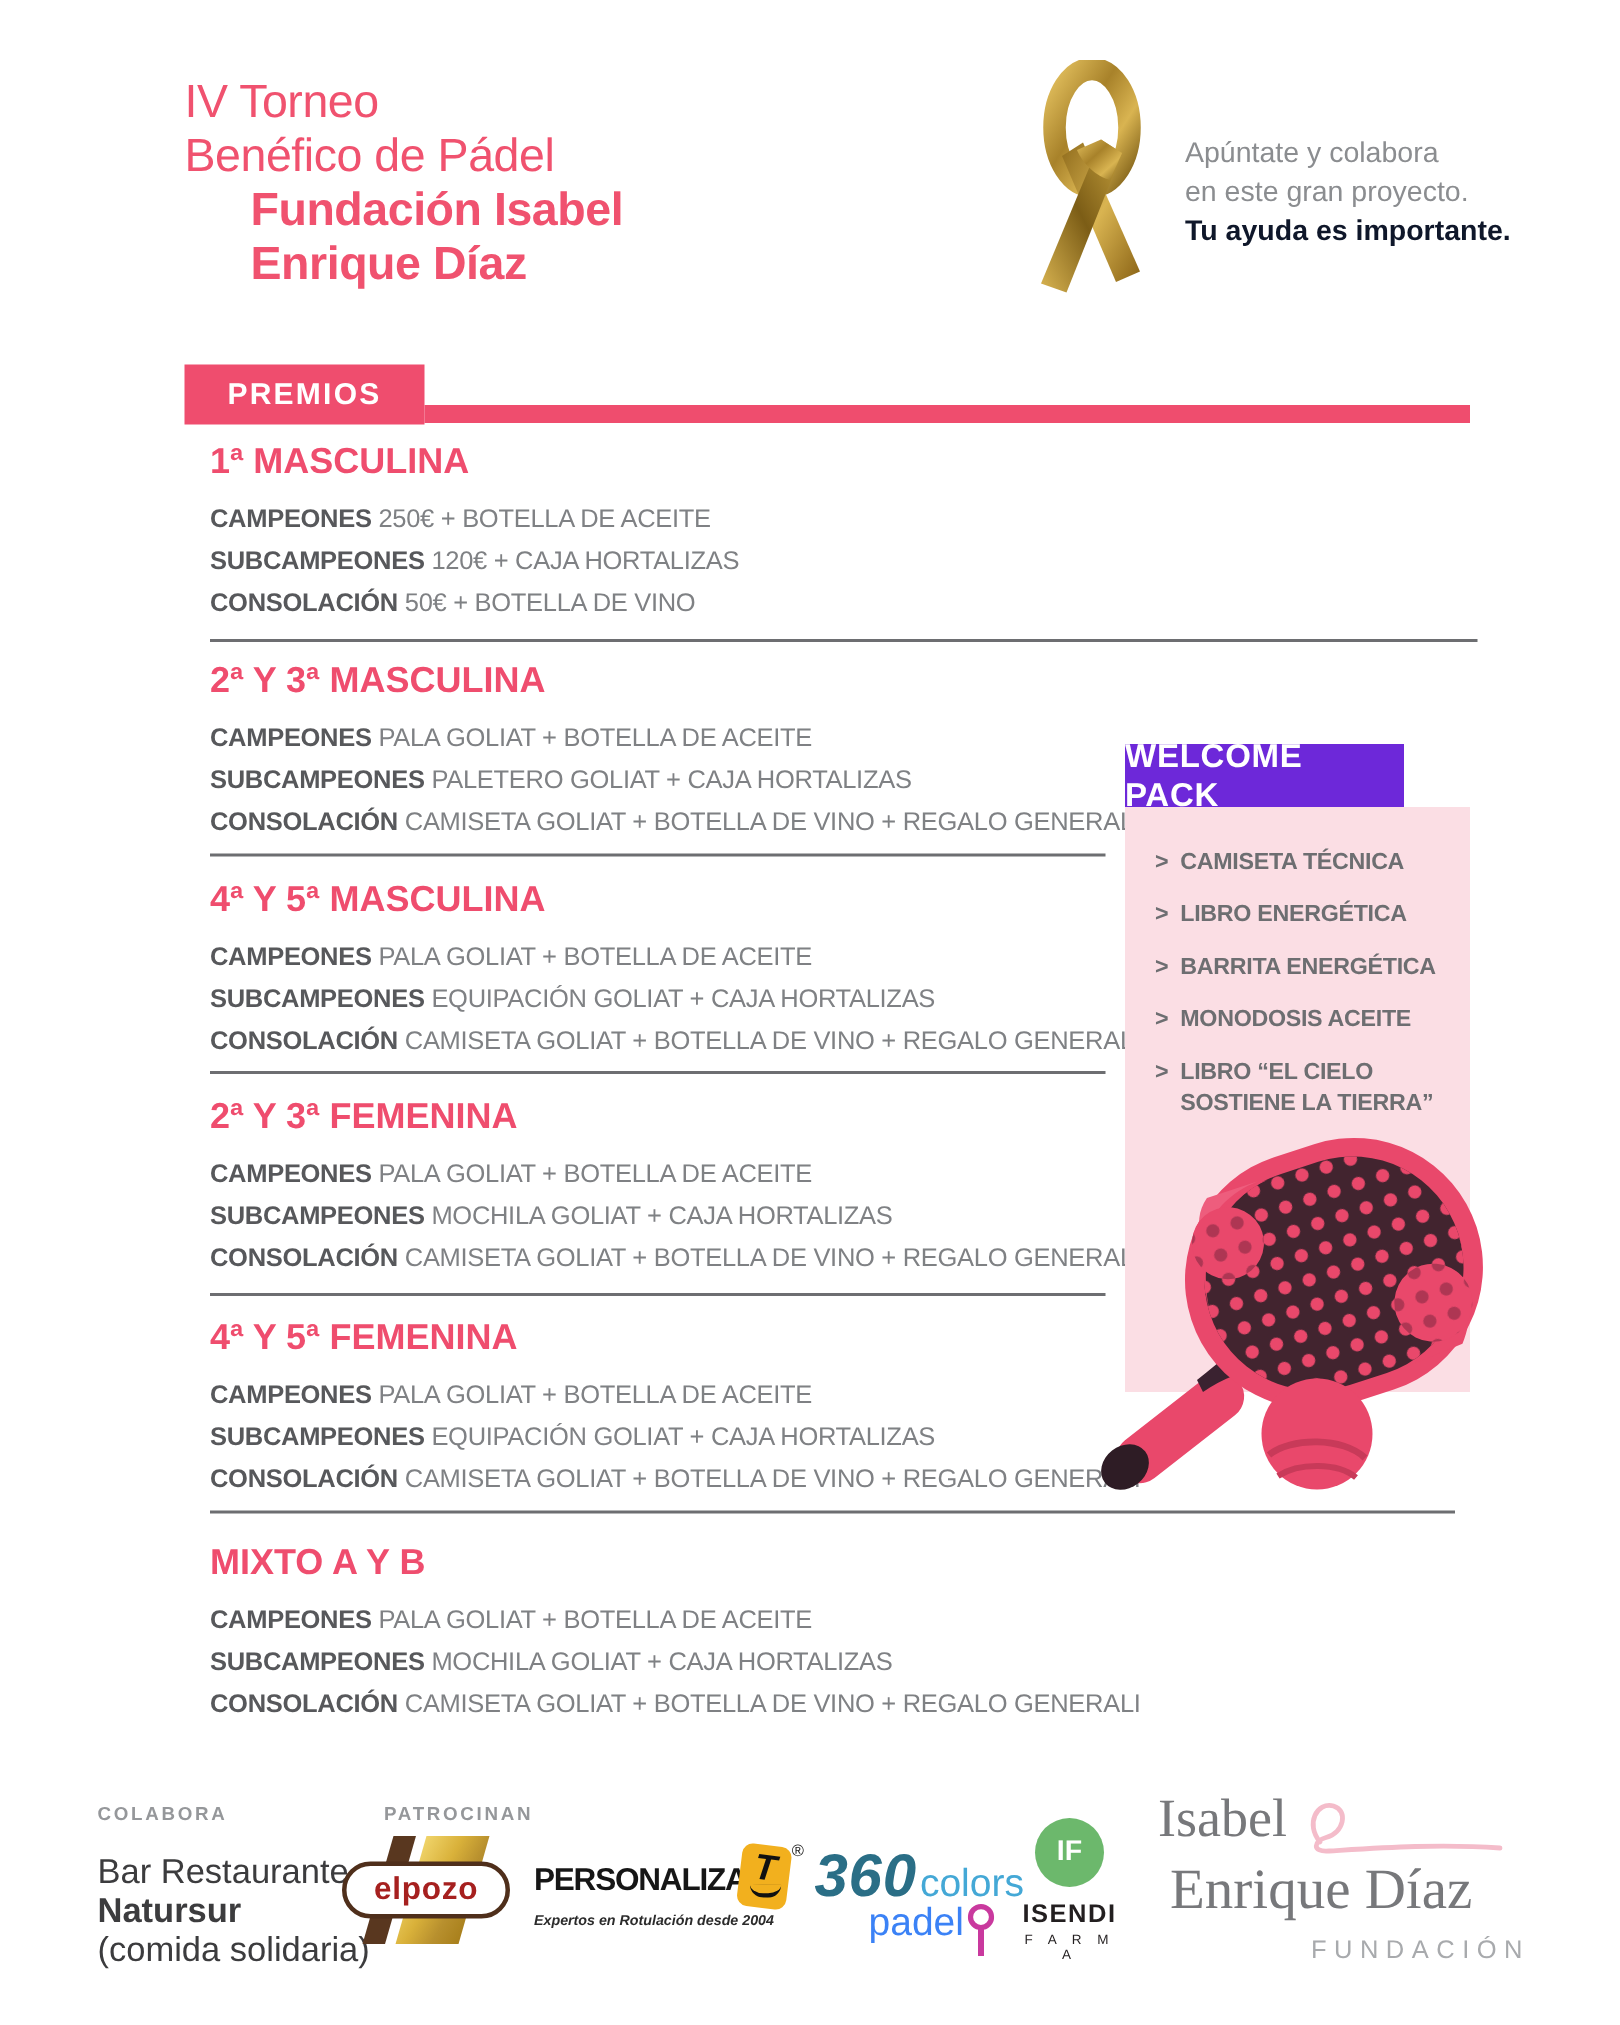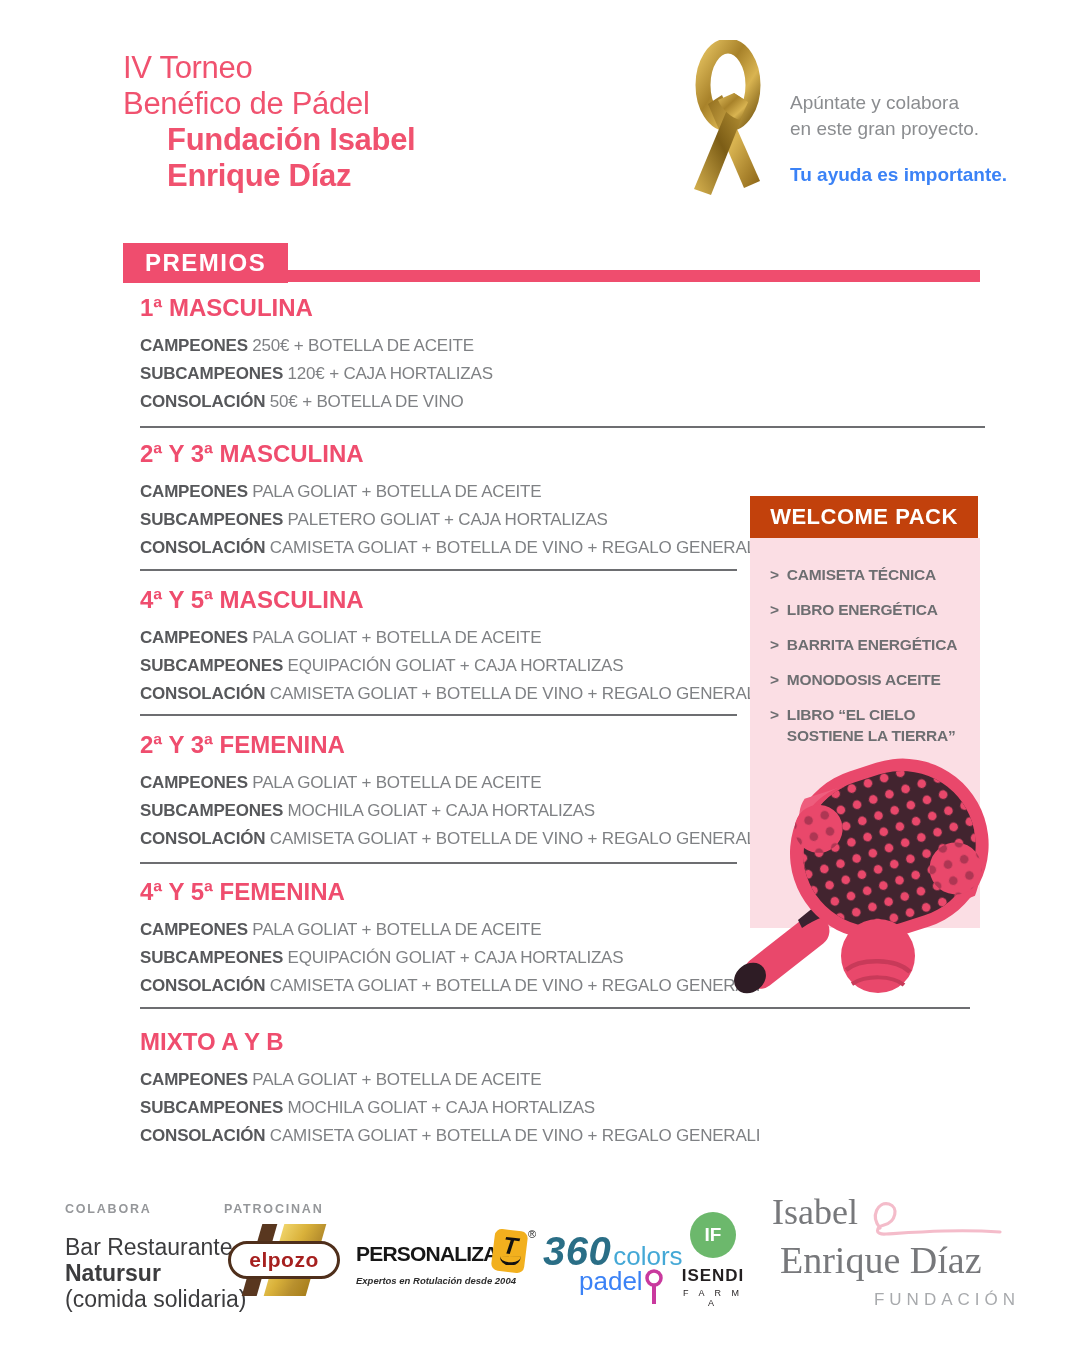--- a/index.html
+++ b/index.html
@@ -11,48 +11,48 @@
   }
   .abs { position:absolute; }
 
   
   .title { left:123px; top:50px; font-size:31px; line-height:36px; color:#f0526f; font-weight:400; letter-spacing:-0.3px; }
   .title .bold { font-weight:700;margin-left:44px; }
 
   .ribbon-wrap { left:680px; top:40px; width:96px; height:164px; }
 
   .cta { left:790px; top:90px; font-size:19px; line-height:26px; color:#8b8d90; }
-  .cta .strong { font-weight:700; color:#3b82f6;margin-top:20px; }
+  .cta .strong { font-weight:700; color:#0f172a; }
 
   
   .premios-row { left:123px; top:243px; width:857px; height:40px; display:flex; align-items:flex-end; }
-  .premios-box { background:#ef4d6e; height:40px; min-width:160px; padding:0 22px; display:flex; align-items:center; justify-content:center; color:#fff; font-weight:700; font-size:24px; letter-spacing:1.5px; }
+  .premios-box { background:#ef4d6e; height:40px; min-width:160px; padding:0 22px; display:flex; align-items:center; justify-content:center; color:#fff; font-weight:700; font-size:20px; letter-spacing:1.5px; }
   .premios-bar { flex:1; height:12px; background:#ef4d6e; margin-bottom:1px; }
 
   
   .section { left:140px; width:600px; }
   .section h3 { font-size:24px; color:#ef4d6e; font-weight:700; letter-spacing:0; margin-bottom:10px; white-space:nowrap; }
   .row { font-size:17px; line-height:28px; letter-spacing:-0.2px; white-space:nowrap; }
   .row .lbl { font-weight:700; color:#57585b; }
   .row .txt { color:#7f8184; }
 
   .hr { position:absolute; height:2px; background:#6d6e71; }
 
   
-  .wp-header { left:750px; top:496px; width:228px; height:42px; background:#c2410c; color:#fff; display:flex; align-items:center; justify-content:center; font-size:22px; font-weight:700; letter-spacing:0.5px; }
+  .wp-header { left:750px; top:496px; width:186px; height:42px; background:#6d28d9; color:#fff; display:flex; align-items:center; justify-content:center; font-size:22px; font-weight:700; letter-spacing:0.5px; }
   .wp-body { left:750px; top:538px; width:230px; height:390px; background:#fbdee4; padding:26px 14px 0 20px; }
   .wp-item { display:flex; gap:8px; font-size:15.5px; font-weight:700; color:#6d6e71; line-height:21px; margin-bottom:14px; letter-spacing:-0.2px; }
   .wp-item .bullet { flex:0 0 auto; }
 
   .racket-wrap { left:694px; top:738px; width:318px; height:276px; z-index:3; }
 
   
   .foot-label { font-size:12.5px; color:#95979a; letter-spacing:1.8px; font-weight:600; }
   .lab-colabora { left:65px; top:1202px; }
-  .lab-patrocinan { left:224px; top:1202px; }
+  .lab-patrocinan { left:256px; top:1202px; }
 
   .colaborador { left:65px; top:1234px; font-size:23px; line-height:26px; color:#3c3c3e; }
   .colaborador .bold { font-weight:700; }
 
   
   .elpozo { left:228px; top:1224px; width:114px; height:72px; }
   .ep-band-gold { position:absolute; left:46px; top:0; width:42px; height:72px; background:linear-gradient(105deg,#f0d46a 0%,#d9b13a 40%,#b8902e 70%,#a87f1b 100%); transform:skewX(-16deg); }
   .ep-band-brown { position:absolute; left:24px; top:0; width:15px; height:72px; background:#59371f; transform:skewX(-16deg); }
   .ep-oval { position:absolute; left:0; top:17px; width:112px; height:38px; background:#fff; border:3px solid #4f2f1b; border-radius:22px; display:flex; align-items:center; justify-content:center; }
   .ep-text { color:#a6201f; font-weight:800; font-size:21px; letter-spacing:0.5px; }

